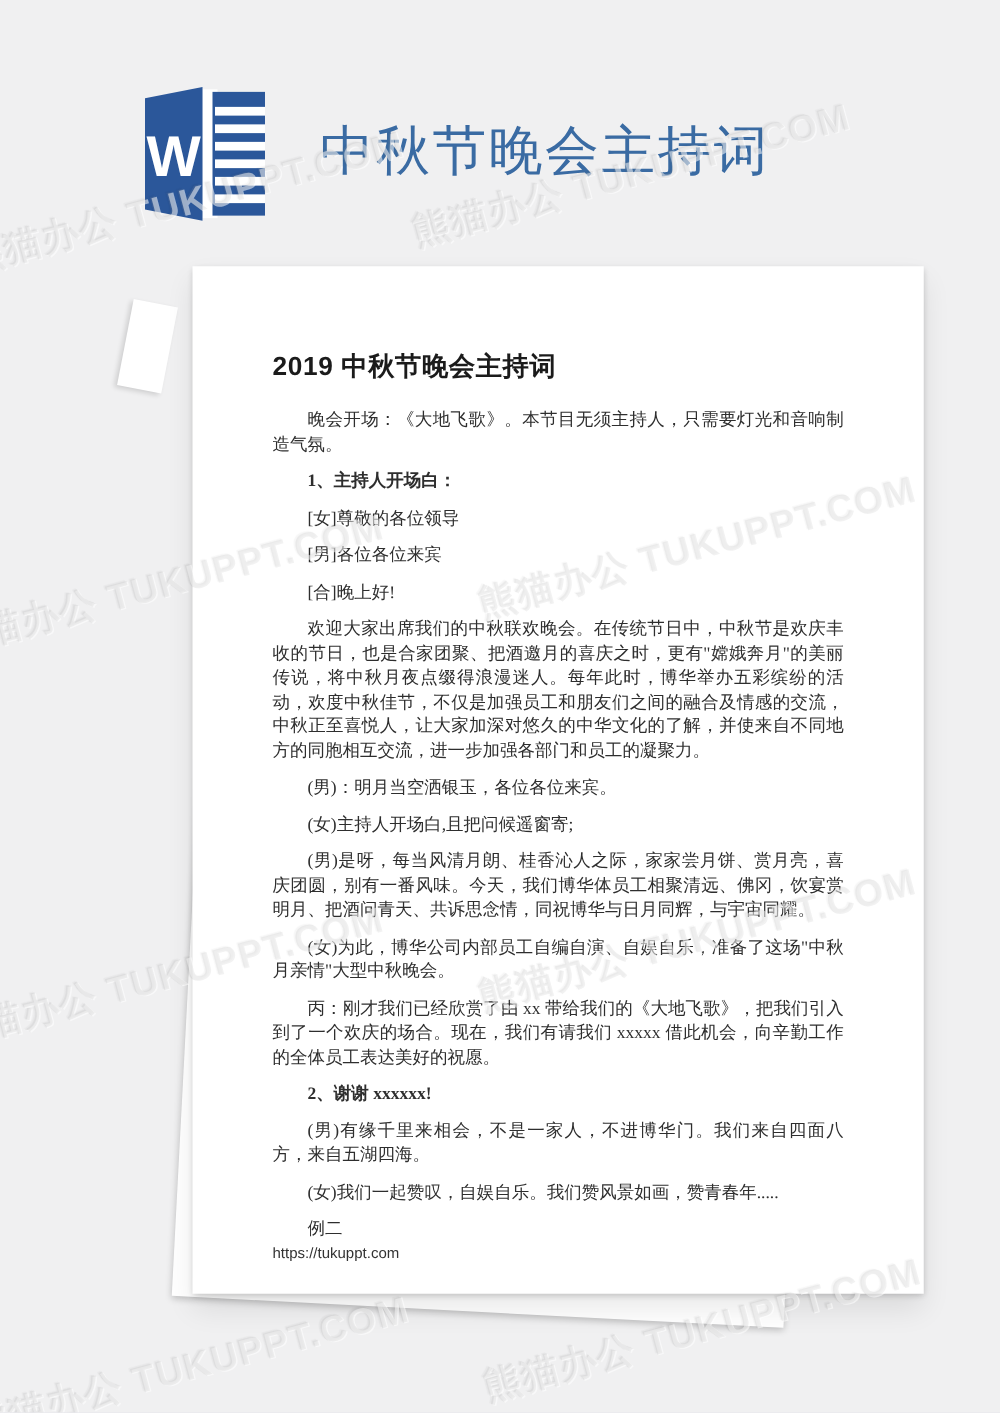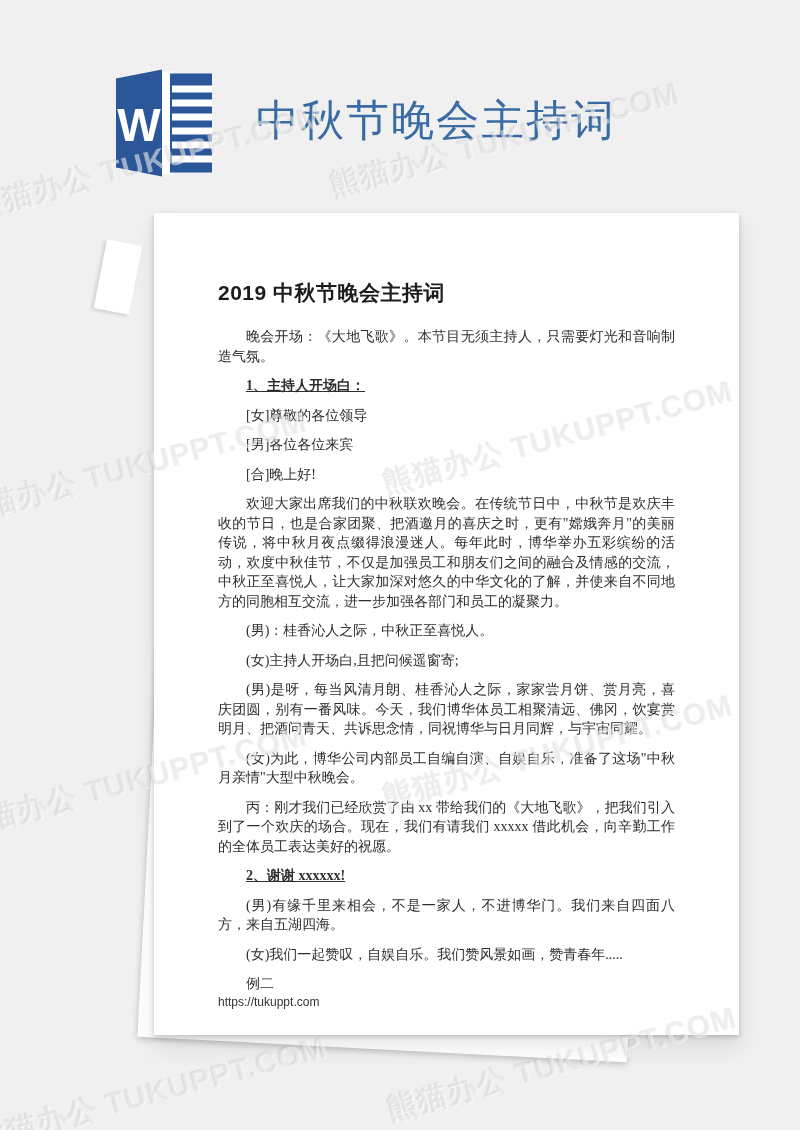--- a/index.html
+++ b/index.html
@@ -36,21 +36,21 @@
   }
   .doc-title{
     margin:0 0 20px 0;font-size:21px;font-weight:bold;color:#1b1b1b;
     font-family:"Liberation Sans","DejaVu Sans",sans-serif;letter-spacing:0.5px;
   }
   .doc-body p{
     margin:0 0 10px 0;font-size:14px;line-height:19.5px;color:#2e2e2e;
     font-family:"Liberation Serif","DejaVu Serif",serif;
     text-align:justify;text-indent:2em;
   }
-  .doc-body p.bold{font-weight:bold;text-decoration:underline;}
+  .doc-body p.bold{font-weight:bold;}
   .doc-footer{
     position:absolute;left:64px;bottom:26px;font-size:12px;color:#333;
     text-decoration:none;font-family:"Liberation Sans",sans-serif;text-align:center;
   }
   
   .wm-layer{position:absolute;left:0;top:0;width:800px;height:1130px;z-index:5;pointer-events:none;}
   .wm{
     position:absolute;white-space:nowrap;font-weight:bold;font-size:30px;
     font-family:"Liberation Sans",sans-serif;letter-spacing:1px;
     color:rgba(160,160,165,0.14);
@@ -89,21 +89,21 @@
 
   <div class="doc-page">
     <h2 class="doc-title">2019 中秋节晚会主持词</h2>
     <div class="doc-body" id="paragraphs">
         <p>晚会开场：《大地飞歌》。本节目无须主持人，只需要灯光和音响制造气氛。</p>
         <p class="bold">1、主持人开场白：</p>
         <p>[女]尊敬的各位领导</p>
         <p>[男]各位各位来宾</p>
         <p>[合]晚上好!</p>
         <p>欢迎大家出席我们的中秋联欢晚会。在传统节日中，中秋节是欢庆丰收的节日，也是合家团聚、把酒邀月的喜庆之时，更有"嫦娥奔月"的美丽传说，将中秋月夜点缀得浪漫迷人。每年此时，博华举办五彩缤纷的活动，欢度中秋佳节，不仅是加强员工和朋友们之间的融合及情感的交流，中秋正至喜悦人，让大家加深对悠久的中华文化的了解，并使来自不同地方的同胞相互交流，进一步加强各部门和员工的凝聚力。</p>
-        <p>(男)：桂香沁人之际，中秋正至喜悦人。</p>
+        <p>(男)：明月当空洒银玉，各位各位来宾。</p>
         <p>(女)主持人开场白,且把问候遥窗寄;</p>
         <p>(男)是呀，每当风清月朗、桂香沁人之际，家家尝月饼、赏月亮，喜庆团圆，别有一番风味。今天，我们博华体员工相聚清远、佛冈，饮宴赏明月、把酒问青天、共诉思念情，同祝博华与日月同辉，与宇宙同耀。</p>
         <p>(女)为此，博华公司内部员工自编自演、自娱自乐，准备了这场"中秋月亲情"大型中秋晚会。</p>
         <p>丙：刚才我们已经欣赏了由 xx 带给我们的《大地飞歌》，把我们引入到了一个欢庆的场合。现在，我们有请我们 xxxxx 借此机会，向辛勤工作的全体员工表达美好的祝愿。</p>
         <p class="bold">2、谢谢 xxxxxx!</p>
         <p>(男)有缘千里来相会，不是一家人，不进博华门。我们来自四面八方，来自五湖四海。</p>
         <p>(女)我们一起赞叹，自娱自乐。我们赞风景如画，赞青春年.....</p>
         <p>例二</p>
       </div>
     <a class="doc-footer">https://tukuppt.com</a>

